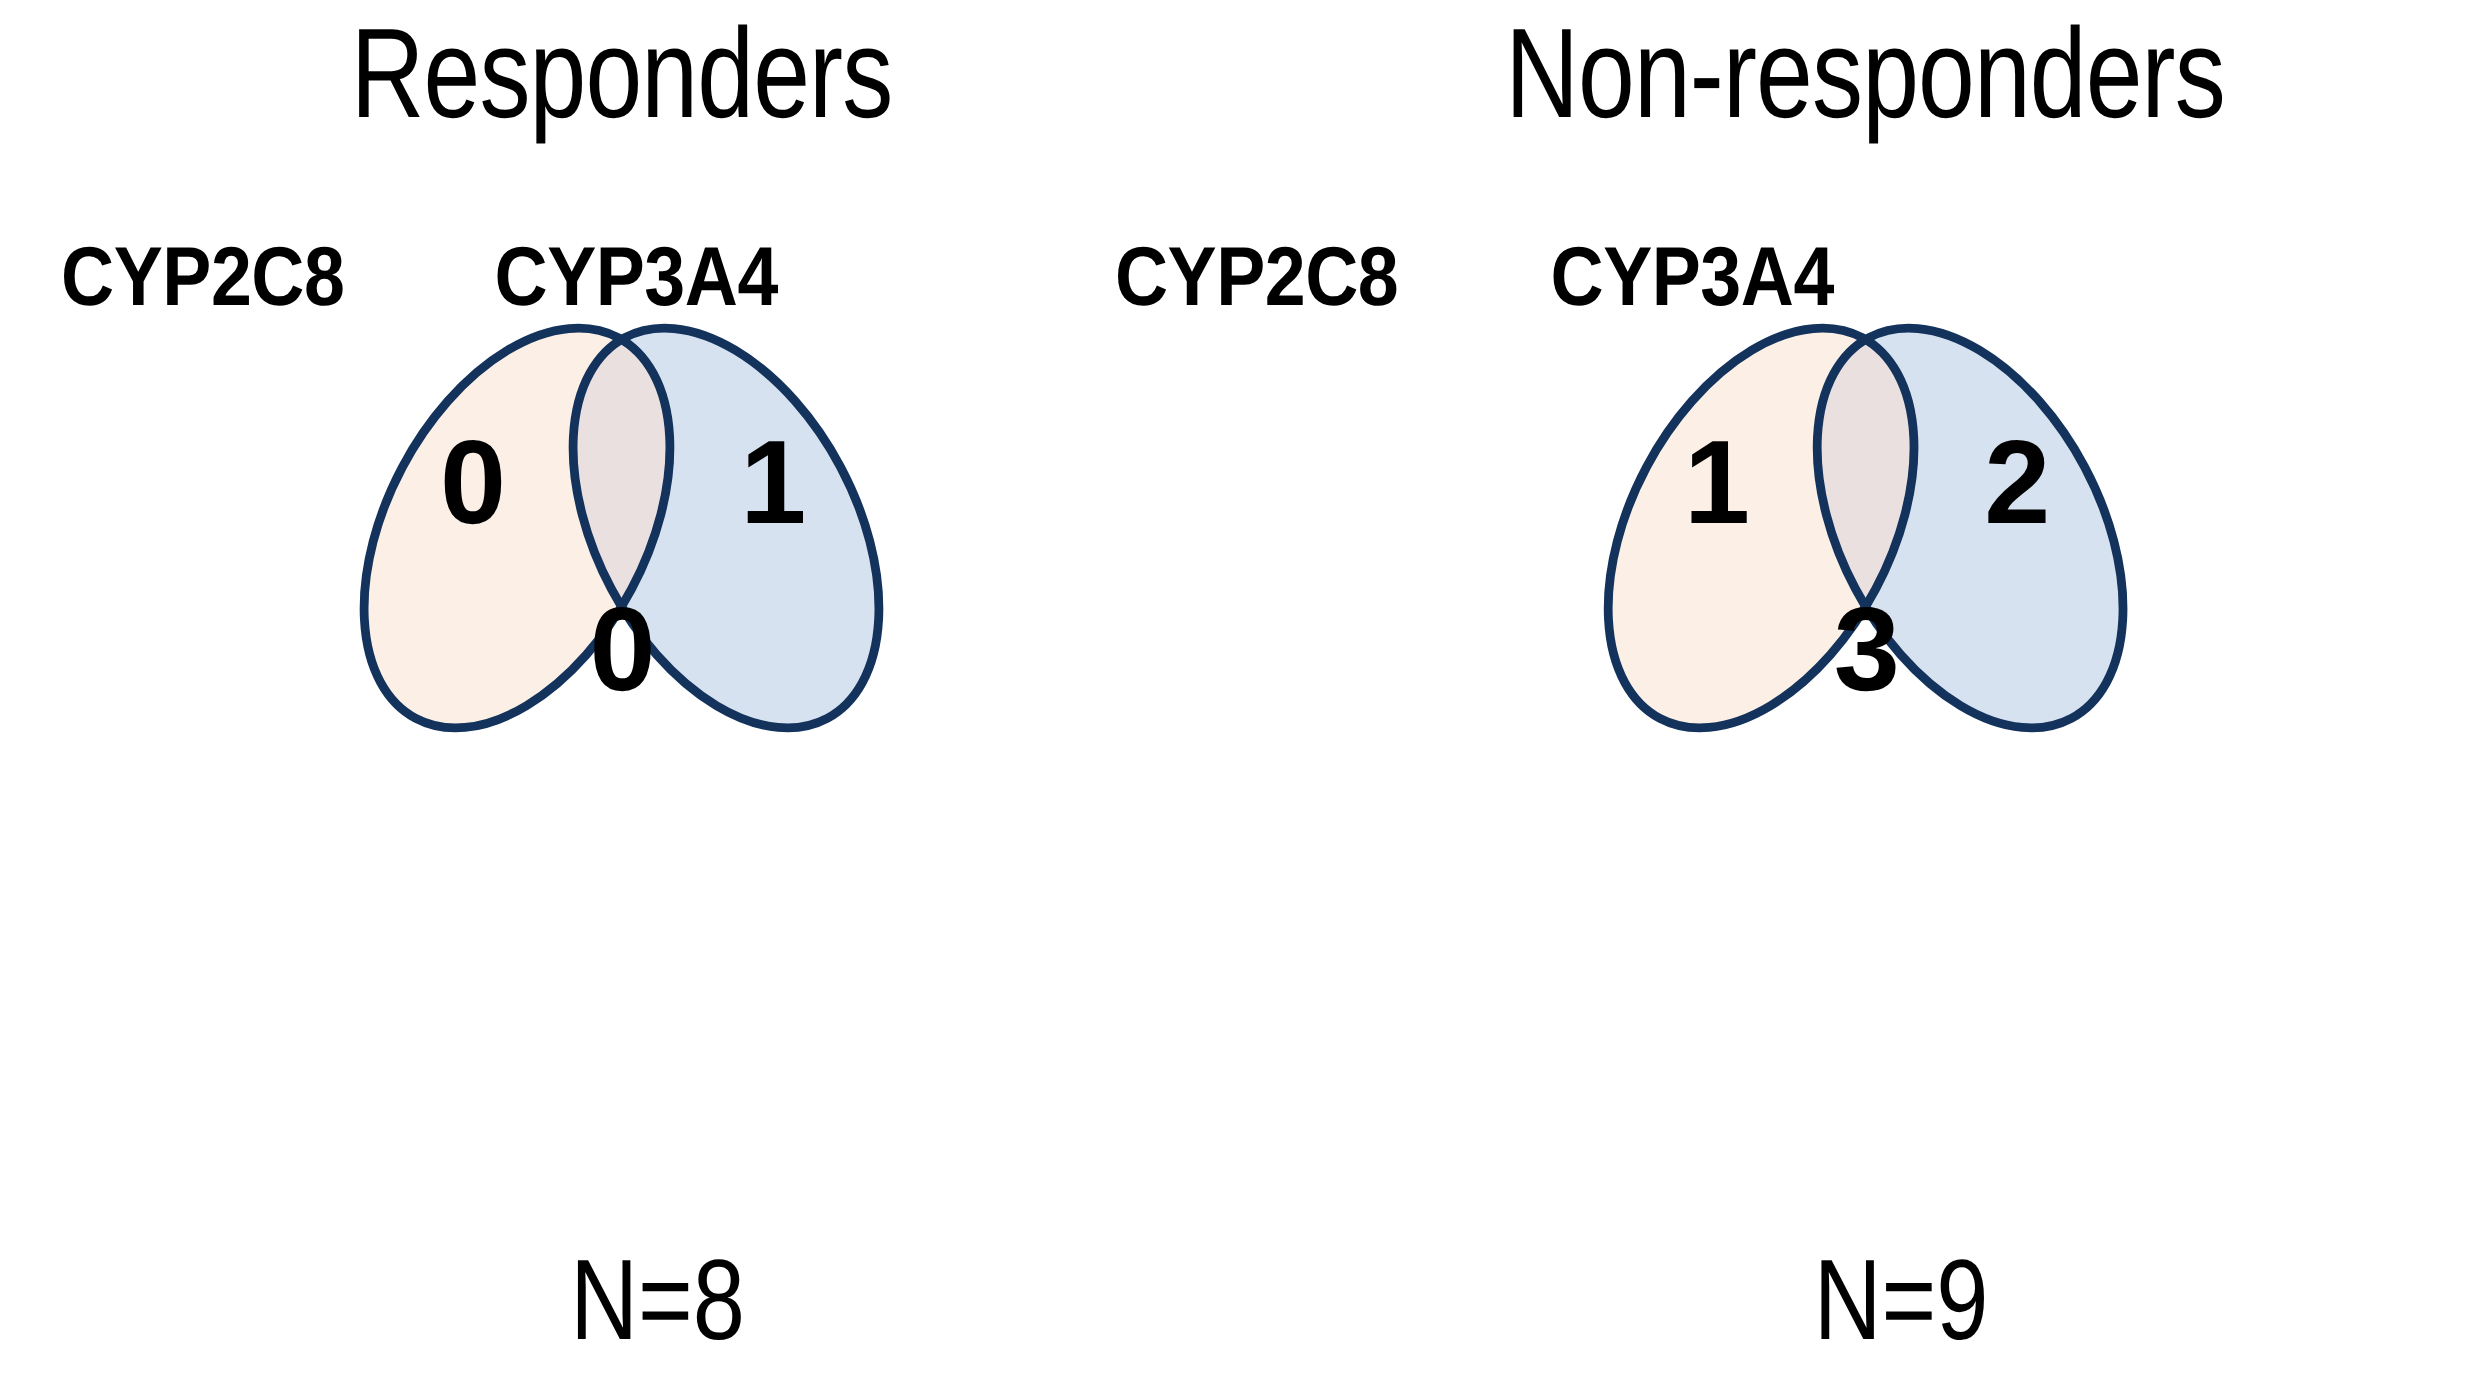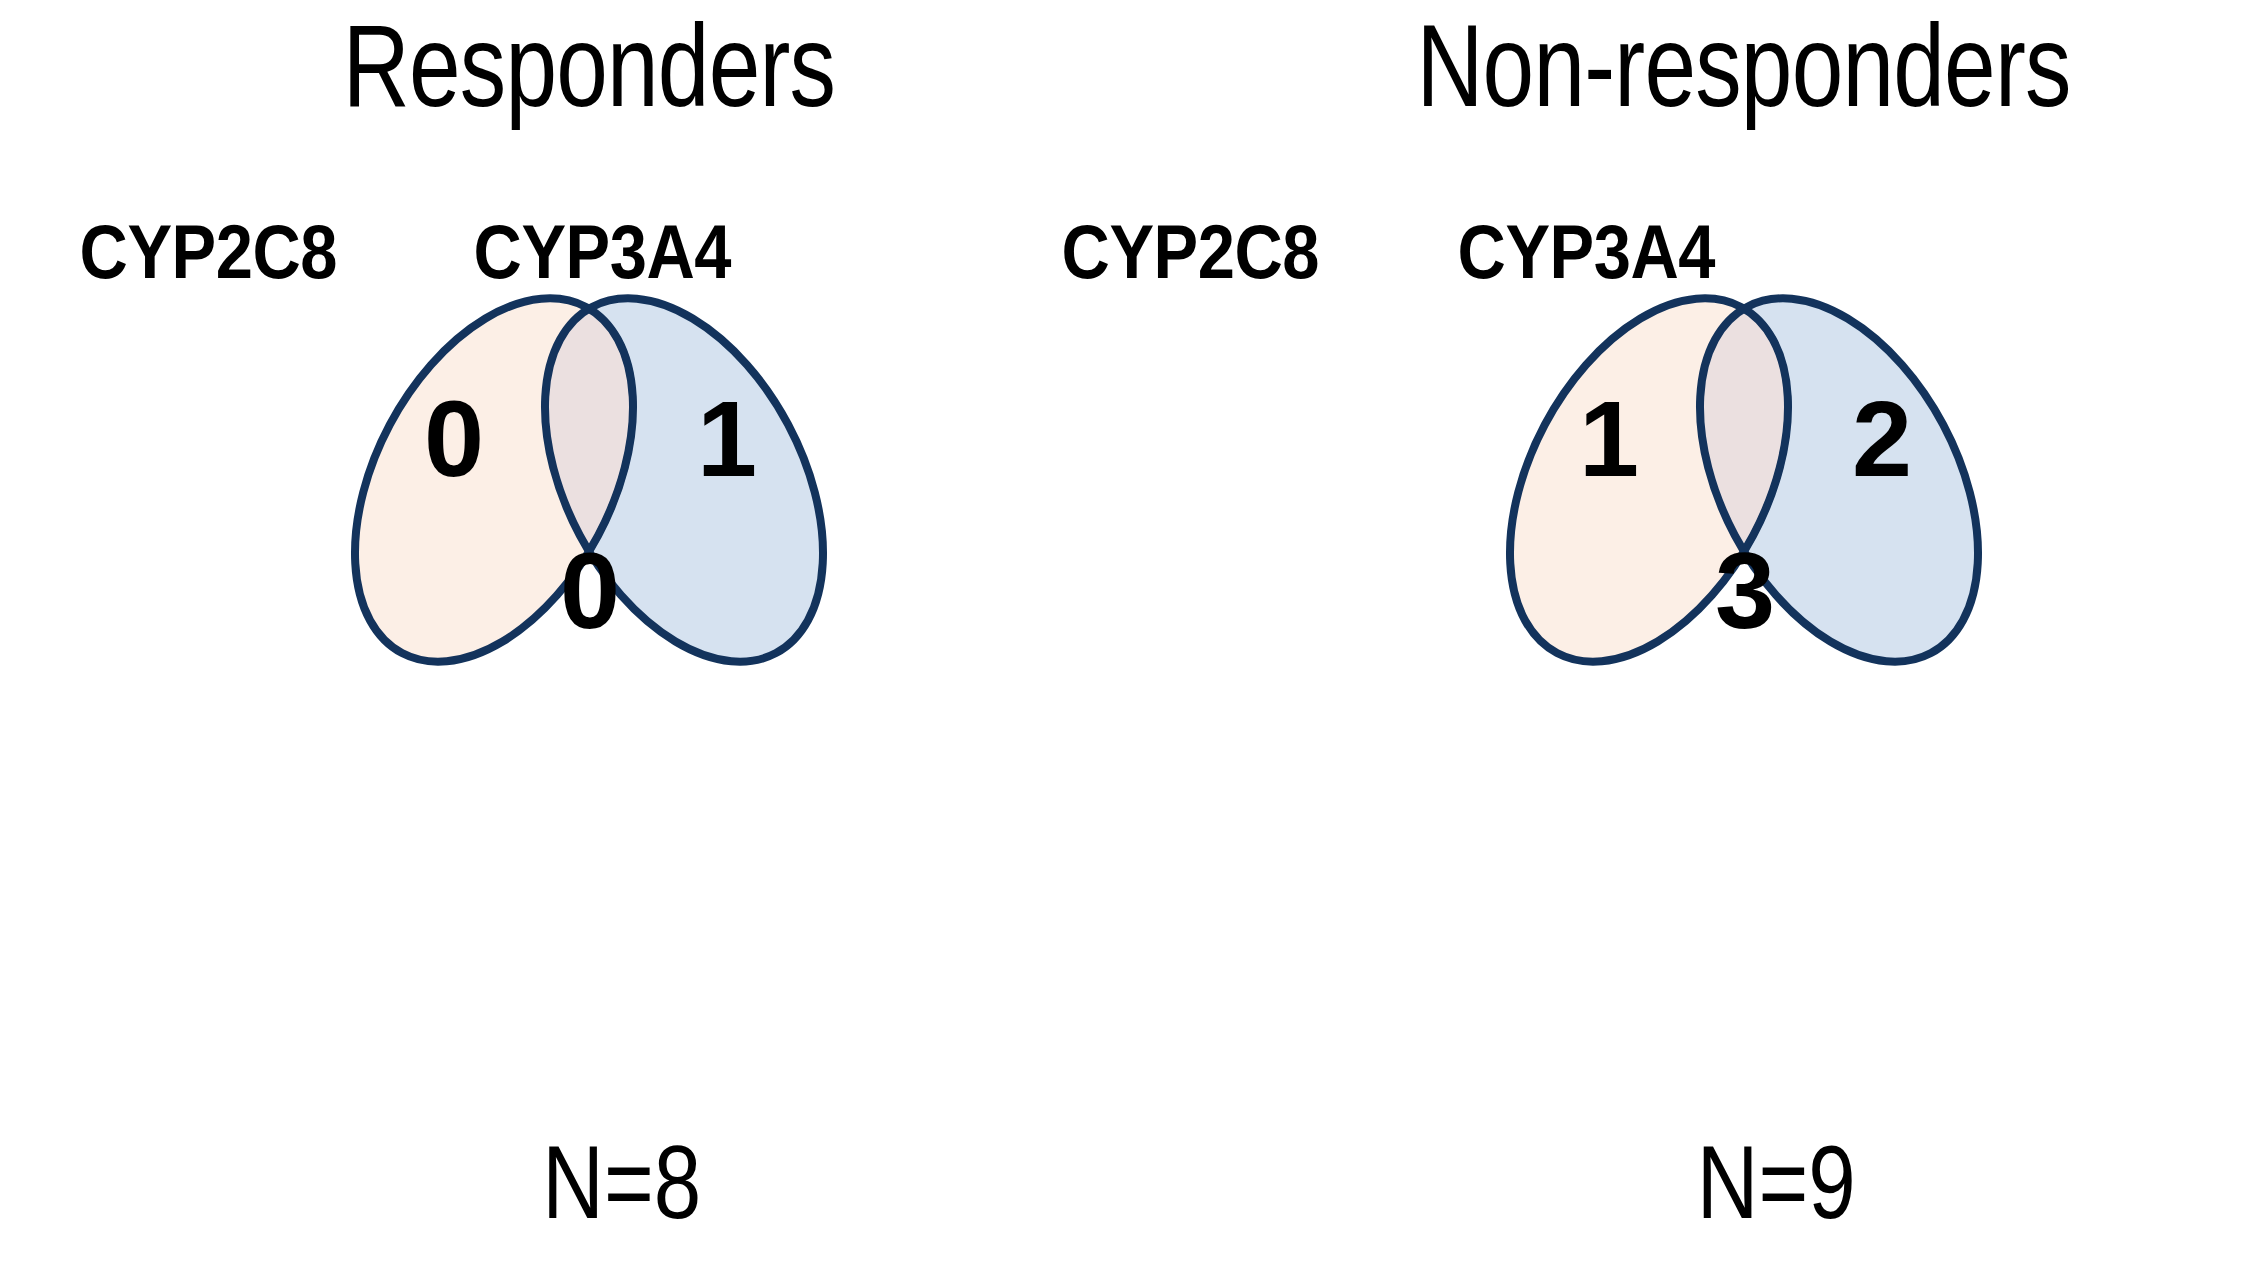--- a/index.html
+++ b/index.html
@@ -22,21 +22,20 @@
     height: 1262px;
     display: flex;
     flex-direction: row;
   }
 
   .panel {
     position: relative;
     width: 1130px;
     height: 1262px;
     flex: 0 0 1130px;
-    margin-left: 24px;
   }
   .panel.right { width: 1131px; flex: 0 0 1131px; }
 
   .panel-title {
     position: absolute;
     top: 8px;
     left: 0;
     width: 100%;
     text-align: center;
     font-family: "Liberation Sans Narrow", "Liberation Sans", sans-serif;

